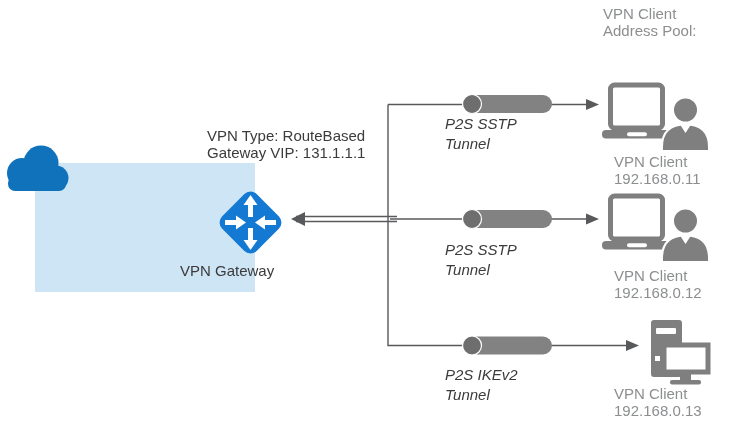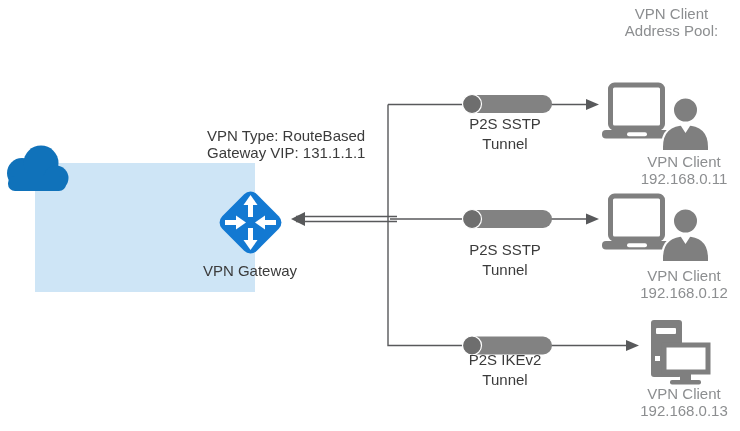--- a/index.html
+++ b/index.html
@@ -7,23 +7,23 @@
     position:relative;
     width:740px;height:431px;
     background:#ffffff;
     font-family:"Liberation Sans","DejaVu Sans",sans-serif;
     overflow:hidden;
   }
   #diagram-svg{position:absolute;left:0;top:0;}
   .txt{position:absolute;font-size:15px;white-space:nowrap;}
   .dark{color:#3b3b3b;}
   .gray{color:#8c8e90;}
-  .center{text-align:center;}
+  .center{text-align:left;}
   .lh17{line-height:17px;}
-  .lh20{line-height:20px;}
+  .lh20{line-height:20px;font-style:italic;}
   .lh21{line-height:21px;}
 </style>
 </head>
 <body>
 
 <div id="canvas">
 
   <svg id="diagram-svg" width="740" height="431" viewBox="0 0 740 431">
 
     <rect x="35" y="163" width="220" height="129" fill="#CEE5F6"></rect>
@@ -122,21 +122,21 @@
   </div>
 
   <div class="txt dark center lh20" style="left:445px;top:114px;width:120px">
     <div>P2S SSTP</div>
     <div>Tunnel</div>
   </div>
   <div class="txt dark center lh20" style="left:445px;top:240px;width:120px">
     <div>P2S SSTP</div>
     <div>Tunnel</div>
   </div>
-  <div class="txt dark center lh20" style="left:445px;top:350px;width:120px">
+  <div class="txt dark center lh20" style="left:445px;top:365px;width:120px">
     <div>P2S IKEv2</div>
     <div>Tunnel</div>
   </div>
 
   <div class="txt gray center lh17" style="left:614px;top:153px;width:140px">
     <div>VPN Client</div>
     <div>192.168.0.11</div>
   </div>
   <div class="txt gray center lh17" style="left:614px;top:267px;width:140px">
     <div>VPN Client</div>

